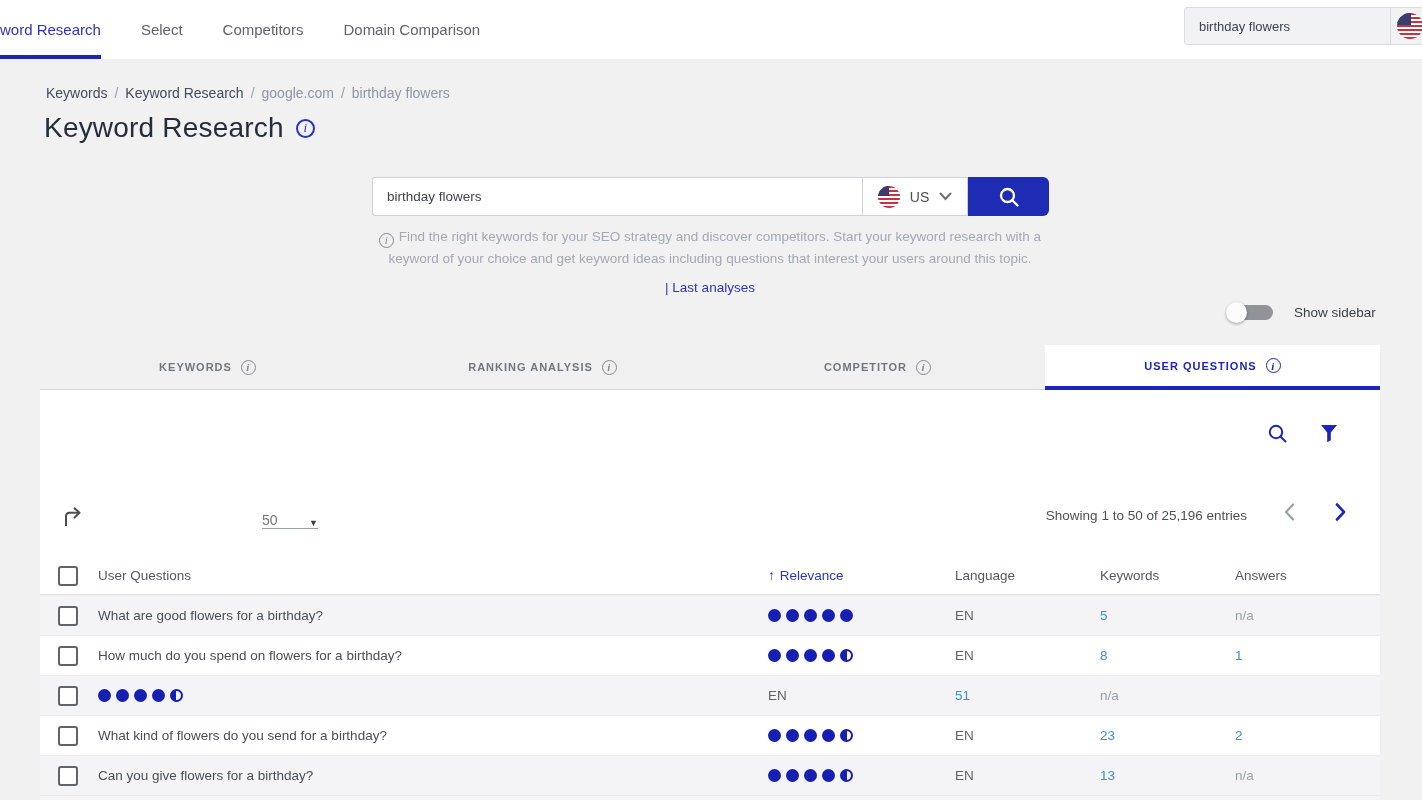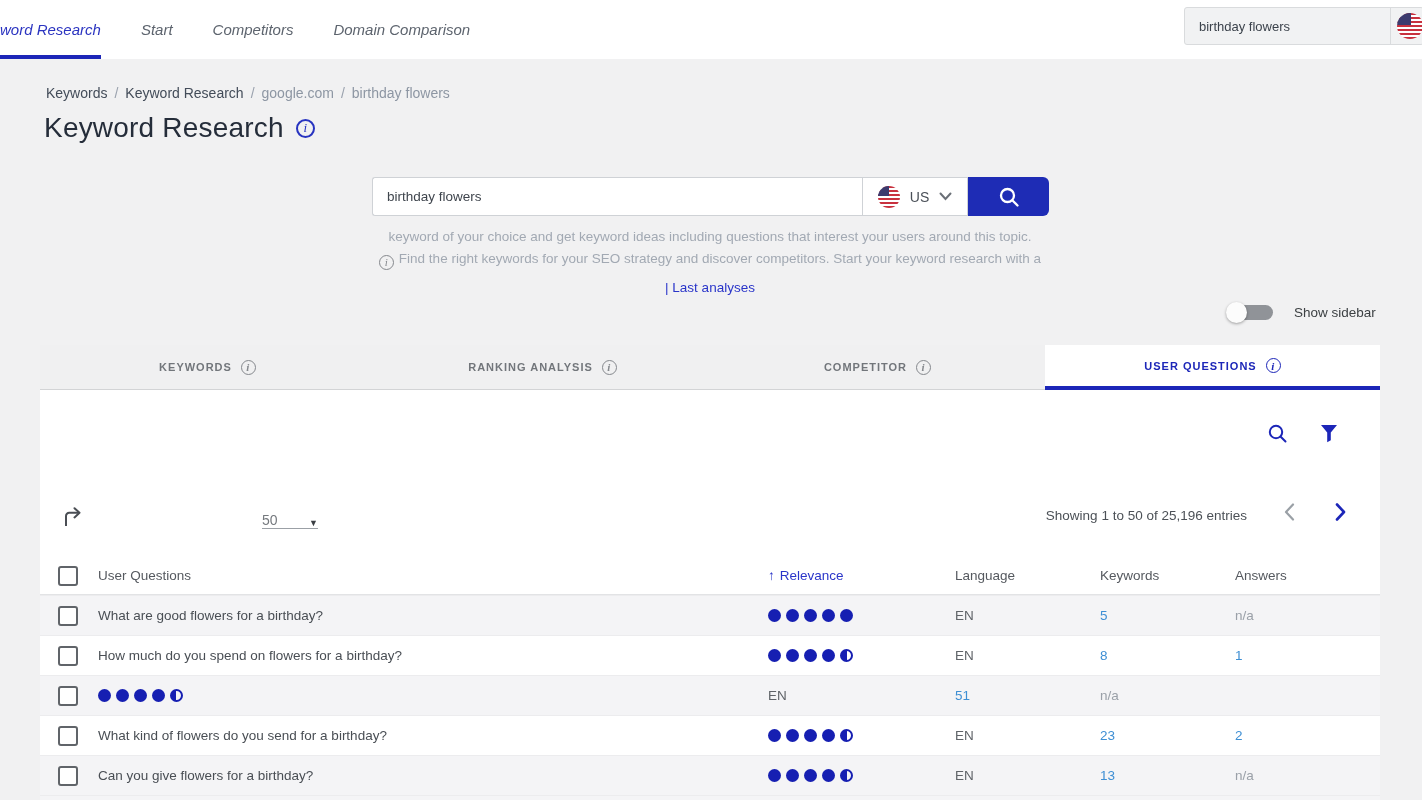--- a/index.html
+++ b/index.html
@@ -1,21 +1,21 @@
 <!DOCTYPE html>
 <html><head>
 <meta charset="utf-8">
 <style>
   * { margin:0; padding:0; box-sizing:border-box; }
   body { font-family:"Liberation Sans", sans-serif; }
   .screen { position:relative; width:1422px; height:800px; background:#f1f1f2; overflow:hidden; }
 
   
   .topbar { position:absolute; left:0; top:0; width:1422px; height:59px; background:#ffffff; }
-  .topnav { position:absolute; left:0; top:0; height:59px; display:flex; align-items:center;font-style:italic; }
+  .topnav { position:absolute; left:0; top:0; height:59px; display:flex; align-items:center; }
   .topnav .nav-item { font-size:15px; color:#5d646e; margin-right:40px; cursor:pointer; position:relative; height:59px; display:flex; align-items:center; }
   .topnav .nav-item.active { color:#2b34c0; font-weight:500; }
   .topnav .nav-item.active::after { content:""; position:absolute; left:0; right:0; bottom:0; height:4px; background:#1c26b8; }
   .topsearch { position:absolute; left:1184px; top:7px; width:240px; height:38px; background:#f1f2f3; border:1px solid #d9dbdd; border-radius:3px; display:flex; align-items:center; }
   .topsearch .ts-text { font-size:13px; color:#3c434c; padding-left:14px; flex:1; }
   .topsearch .ts-divider { width:1px; height:36px; background:#d9dbdd; }
   .topsearch .ts-flag { margin-left:6px; }
 
   
   .flag { position:relative; border-radius:50%; overflow:hidden; background:repeating-linear-gradient(180deg,#c8313e 0 2px,#ffffff 2px 4px); flex:none; }
@@ -99,21 +99,21 @@
 <body>
 
 <div class="screen">
 
   <div class="topbar">
     <div class="topnav">
       <div class="nav-item active">
           <span>word Research</span>
         </div>
       <div class="nav-item">
-          <span>Start</span>
+          <span>Select</span>
         </div>
       <div class="nav-item">
           <span>Competitors</span>
         </div>
       <div class="nav-item">
           <span>Domain Comparison</span>
         </div>
     </div>
     <div class="topsearch">
       <span class="ts-text">birthday flowers</span>
@@ -150,22 +150,22 @@
     </div>
     <div class="ms-button">
       <svg width="22" height="22" viewBox="0 0 22 22">
           <circle cx="9.5" cy="9.5" r="6.5" fill="none" stroke="#ffffff" stroke-width="2.3"></circle>
           <line x1="14.5" y1="14.5" x2="19.5" y2="19.5" stroke="#ffffff" stroke-width="2.3" stroke-linecap="round"></line>
         </svg>
     </div>
   </div>
 
   <div class="ms-desc">
+    <span class="desc-line"><span class="info-circle gray">i</span><span>Find the right keywords for your SEO strategy and discover competitors. Start your keyword research with a</span></span>
     <span class="desc-line">keyword of your choice and get keyword ideas including questions that interest your users around this topic.</span>
-    <span class="desc-line"><span class="info-circle gray">i</span><span>Find the right keywords for your SEO strategy and discover competitors. Start your keyword research with a</span></span>
     <span class="last-analyses">| Last analyses</span>
   </div>
 
   <div class="sidebar-toggle-row">
     <div class="toggle">
         <div class="knob"></div>
       </div>
     <span class="toggle-label">Show sidebar</span>
   </div>
 

